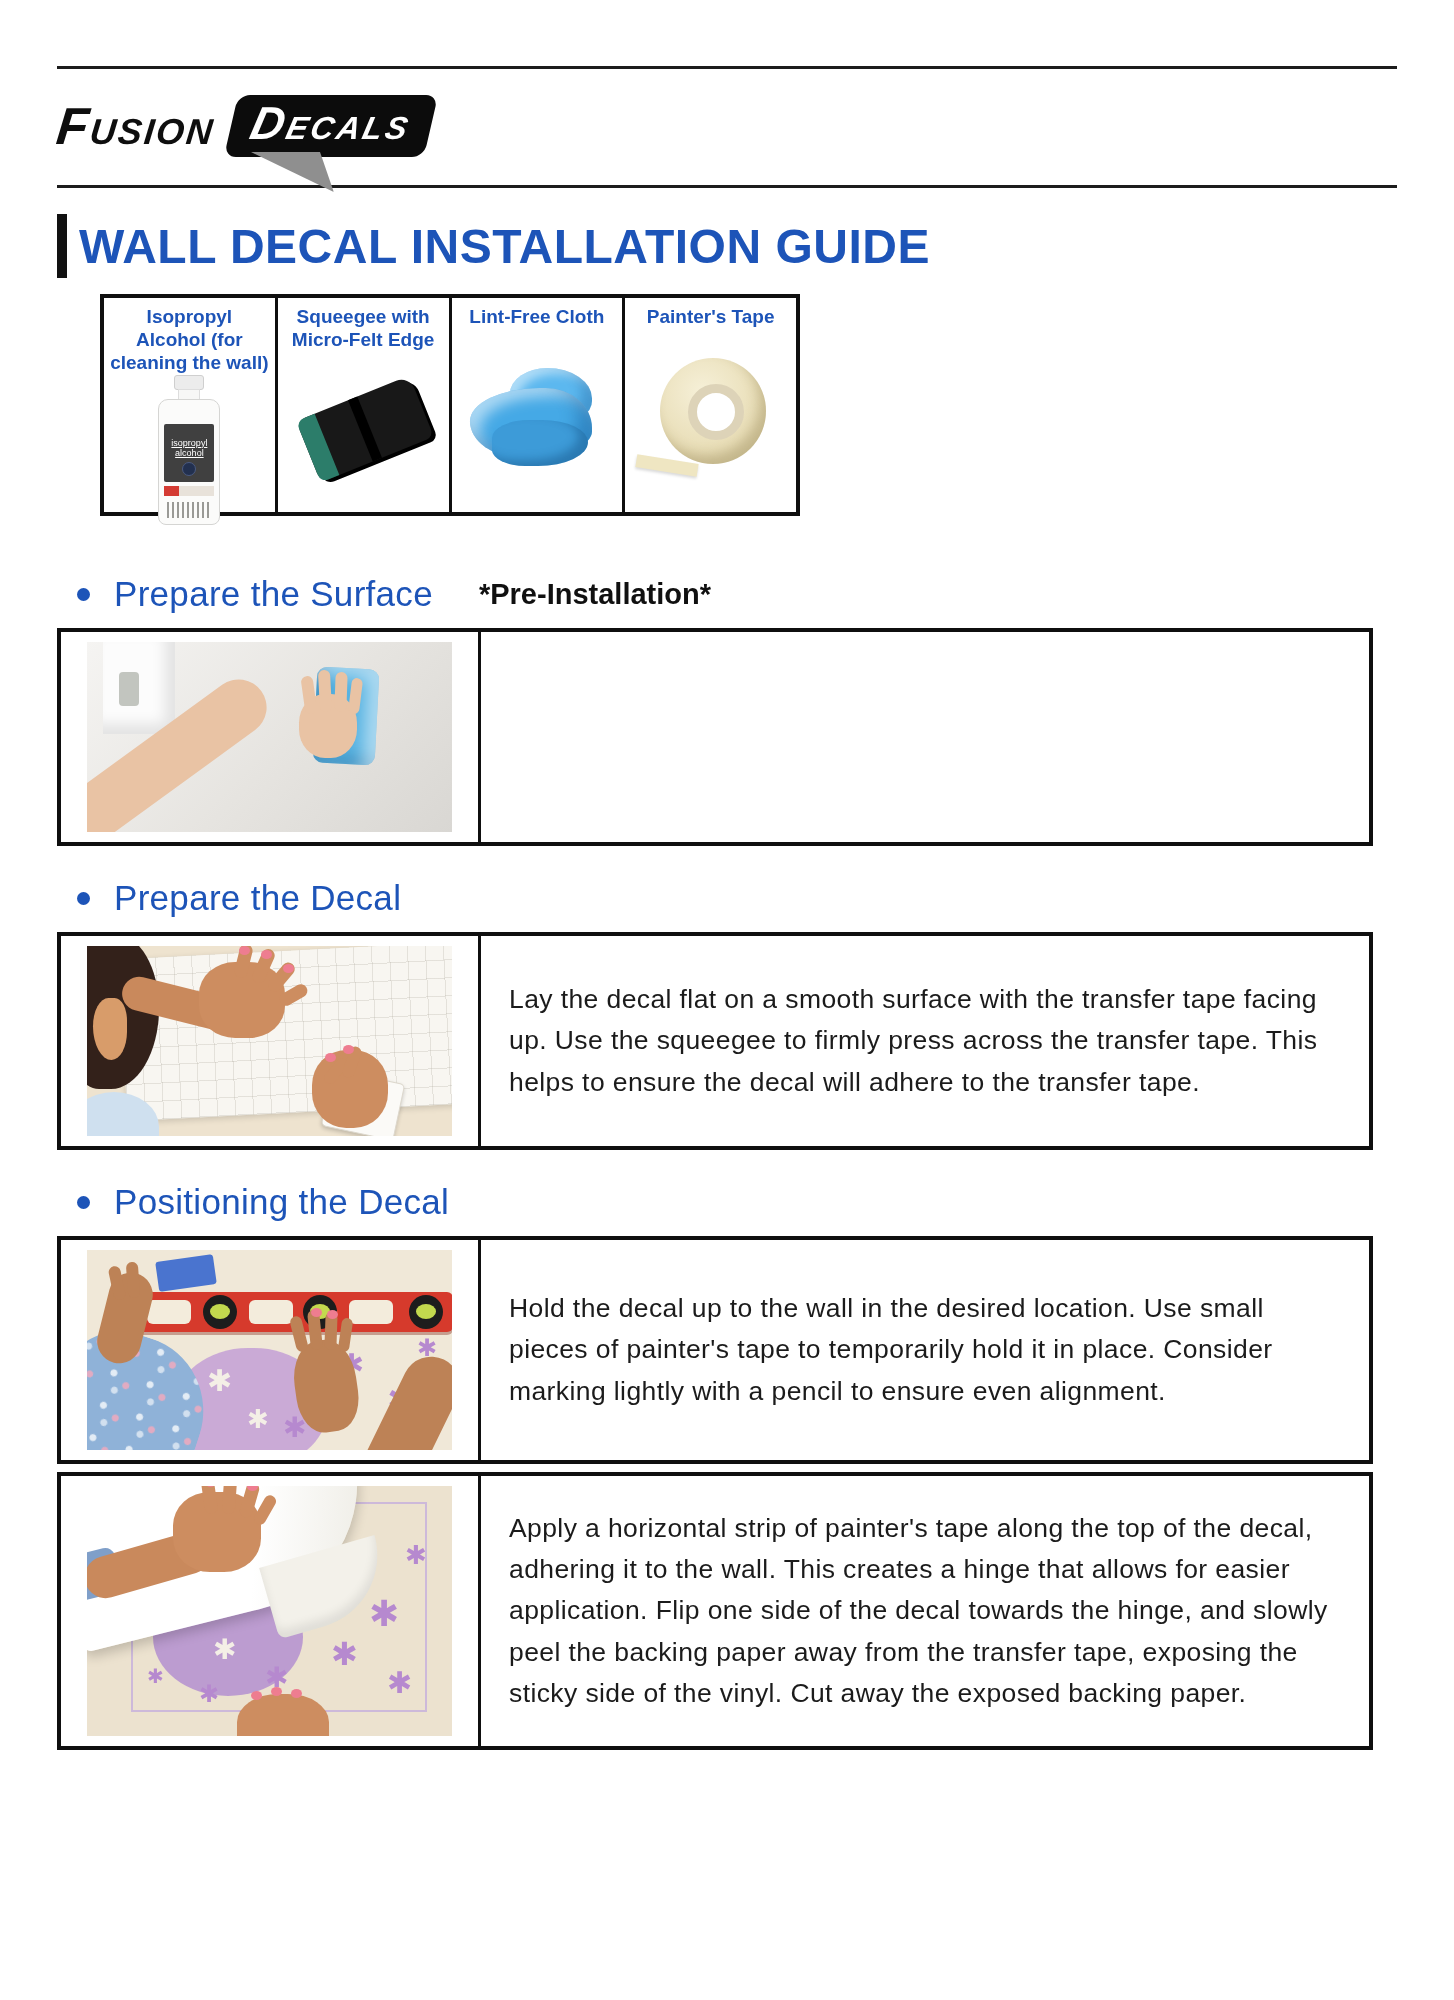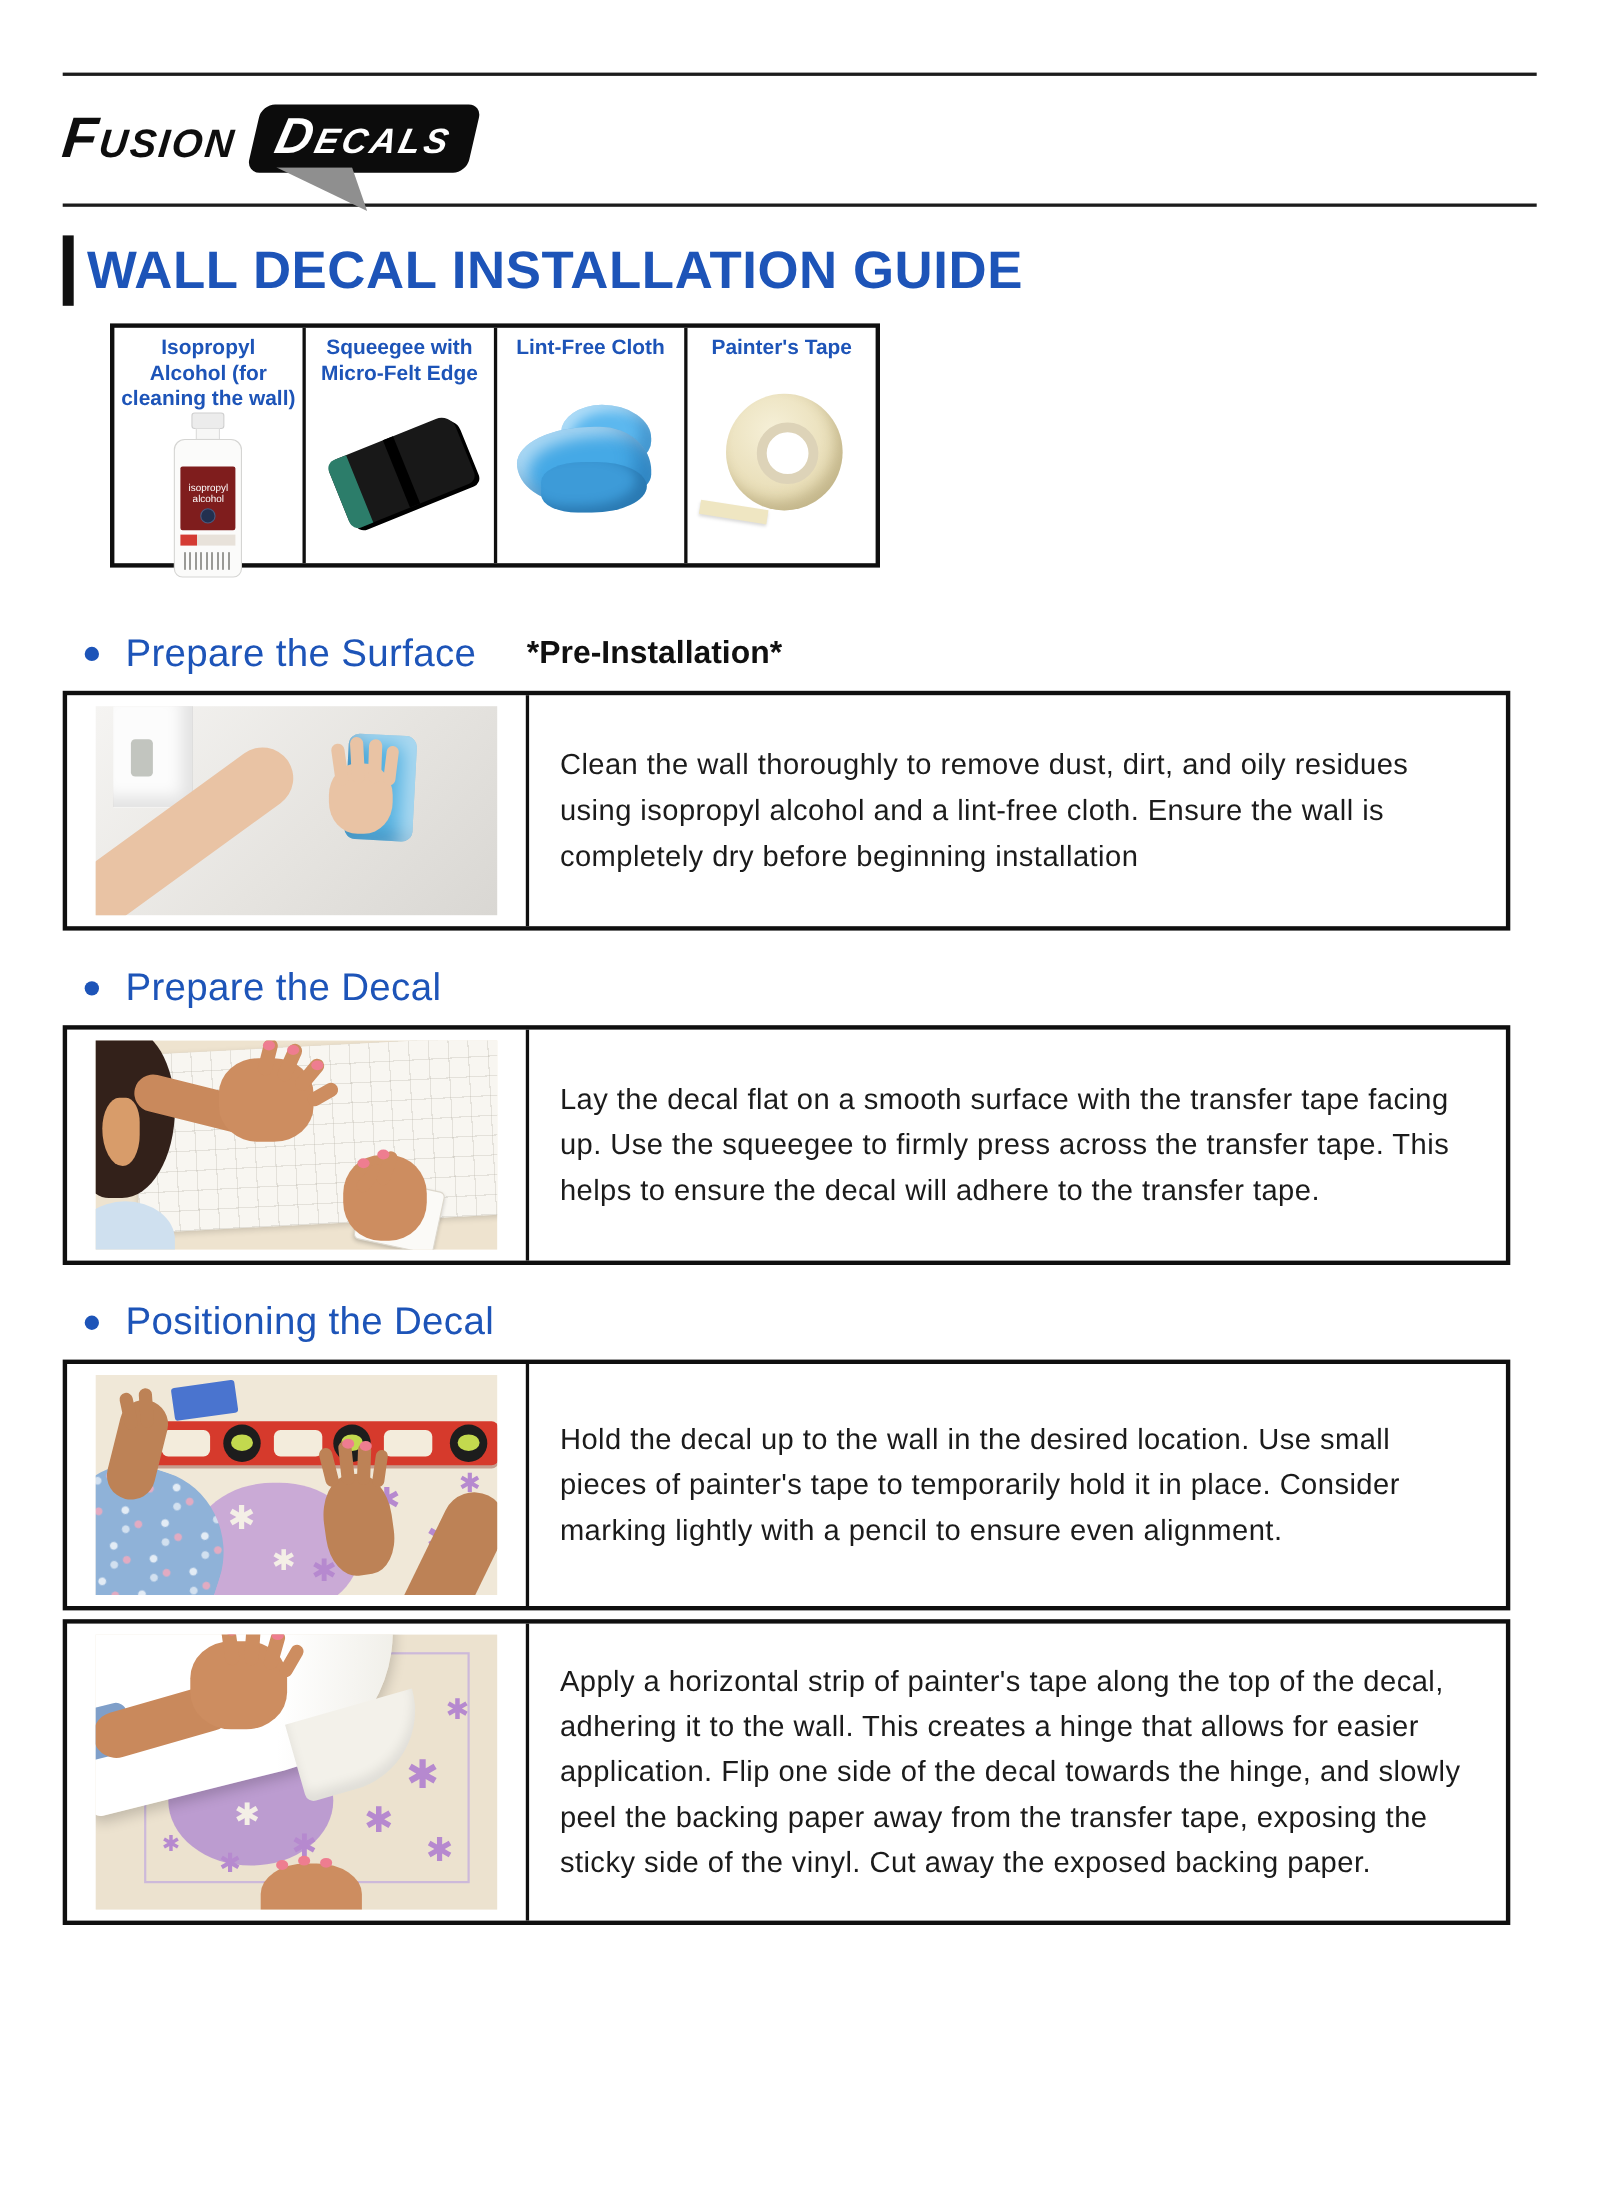--- a/index.html
+++ b/index.html
@@ -120,22 +120,22 @@
   .hand4b{left:150px;bottom:-20px;width:92px;height:62px;background:#cd8d60;border-radius:45% 45% 0 0;}
 
   
   .bottle{position:relative;width:70px;height:152px;}
   .cap{position:absolute;left:50%;transform:translateX(-50%);top:0;width:30px;height:15px;
        background:#ececec;border:1px solid #cfcfcf;border-radius:3px;box-sizing:border-box;}
   .neck{position:absolute;left:50%;transform:translateX(-50%);top:14px;width:22px;height:11px;
         background:#f7f7f6;border:1px solid #ddd;box-sizing:border-box;}
   .bbody{position:absolute;left:50%;transform:translateX(-50%);top:24px;width:62px;height:126px;
          background:#fbfbfa;border:1px solid #d5d5d3;border-radius:10px 10px 8px 8px;box-sizing:border-box;}
-  .blabel{position:absolute;left:5px;right:5px;top:24px;height:58px;background:#7f1d1d;border-radius:2px;
-          color:#fff;text-align:center;font-size:9px;line-height:1.15;padding-top:14px;box-sizing:border-box;}
+  .blabel{position:absolute;left:5px;right:5px;top:24px;height:58px;background:#404040;border-radius:2px;
+          color:#fff;text-align:center;font-size:9px;line-height:1.15;padding-top:14px;box-sizing:border-box;text-decoration:underline;}
   .bdot{position:absolute;left:50%;transform:translateX(-50%);bottom:6px;width:14px;height:14px;
         background:#22304f;border-radius:50%;border:1px solid #4a5a80;box-sizing:border-box;}
   .bwarn{position:absolute;left:5px;right:5px;top:86px;height:10px;
          background:linear-gradient(90deg,#d43b33 0 30%,#e8e2da 30% 100%);}
   .bbar{position:absolute;left:8px;right:8px;top:102px;height:16px;
         background:repeating-linear-gradient(90deg,#9a9a96 0 2px,transparent 2px 5px);}
   .cloth-wrap{position:relative;width:150px;height:120px;}
   .c1{left:8px;top:32px;width:122px;height:70px;background:#45a9e6;
       border-radius:60% 40% 55% 45%/50% 60% 40% 55%;
       box-shadow:inset -14px -10px 16px rgba(15,80,140,.38),inset 10px 8px 14px rgba(255,255,255,.55);}
@@ -249,23 +249,20 @@
         <div class="abs jar"></div>
         <div class="abs arm1"></div>
         <div class="abs cloth1"></div>
         <div class="abs hand1"></div>
         <div class="fgr skin-a" style="left:216px;top:34px;width:12px;height:38px;transform:rotate(-8deg)"></div>
         <div class="fgr skin-a" style="left:232px;top:28px;width:12px;height:42px;transform:rotate(-3deg)"></div>
         <div class="fgr skin-a" style="left:248px;top:30px;width:12px;height:40px;transform:rotate(2deg)"></div>
         <div class="fgr skin-a" style="left:263px;top:36px;width:11px;height:36px;transform:rotate(7deg)"></div>
       </div>
     </div>
-    <div class="step-text-cell">
-      <div class="step-text">Clean the wall thoroughly to remove dust, dirt, and oily residues using isopropyl alcohol and a lint-free cloth. Ensure the wall is completely dry before beginning installation</div>
-    </div>
   </div>
 
   <div class="section-row" style="margin-top:26px;">
     <div class="bullet"></div>
     <div class="section-heading">Prepare the Decal</div>
   </div>
   <div class="step-box">
     <div class="step-figure-cell">
       <div class="step-figure fig2">
         <div class="abs paper2"></div>

